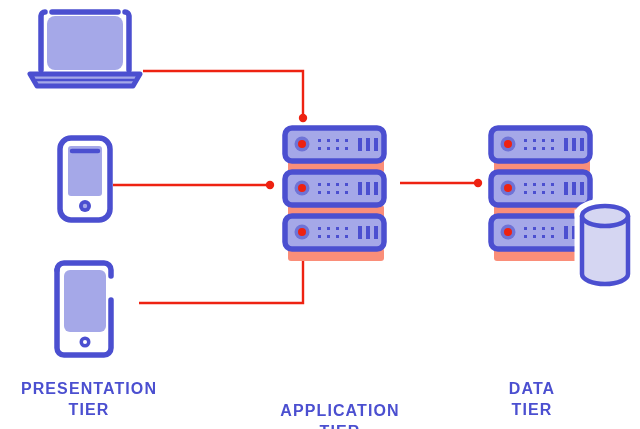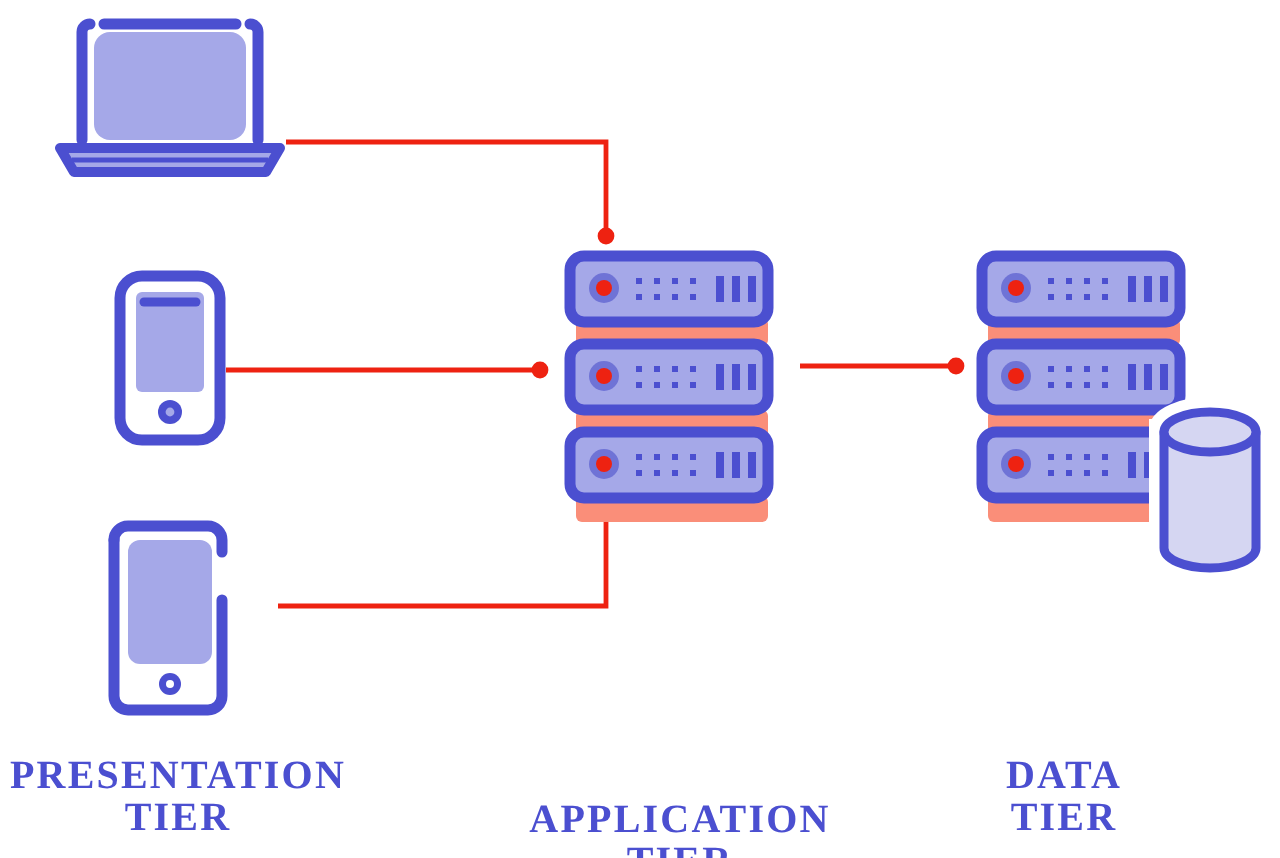--- a/index.html
+++ b/index.html
@@ -24,22 +24,22 @@
     position: absolute;
     left: 0; top: 0;
     width: 640px;
     height: 429px;
     display: block;
   }
   .tier-label {
     position: absolute;
     text-align: center;
     color: #4b4fd0;
-    font-family: Liberation Serif, serif;
-    font-size: 20px;
+    font-family: Liberation Sans, sans-serif;
+    font-size: 16px;
     font-weight: bold;
     letter-spacing: 1.1px;
     line-height: 21px;
     white-space: pre-line;
     user-select: none;
   }
   #label-presentation { left: 0px;   top: 378px; width: 178px; }
   #label-application  { left: 245px; top: 400px; width: 190px; }
   #label-data         { left: 452px; top: 378px; width: 160px; }
 </style>

